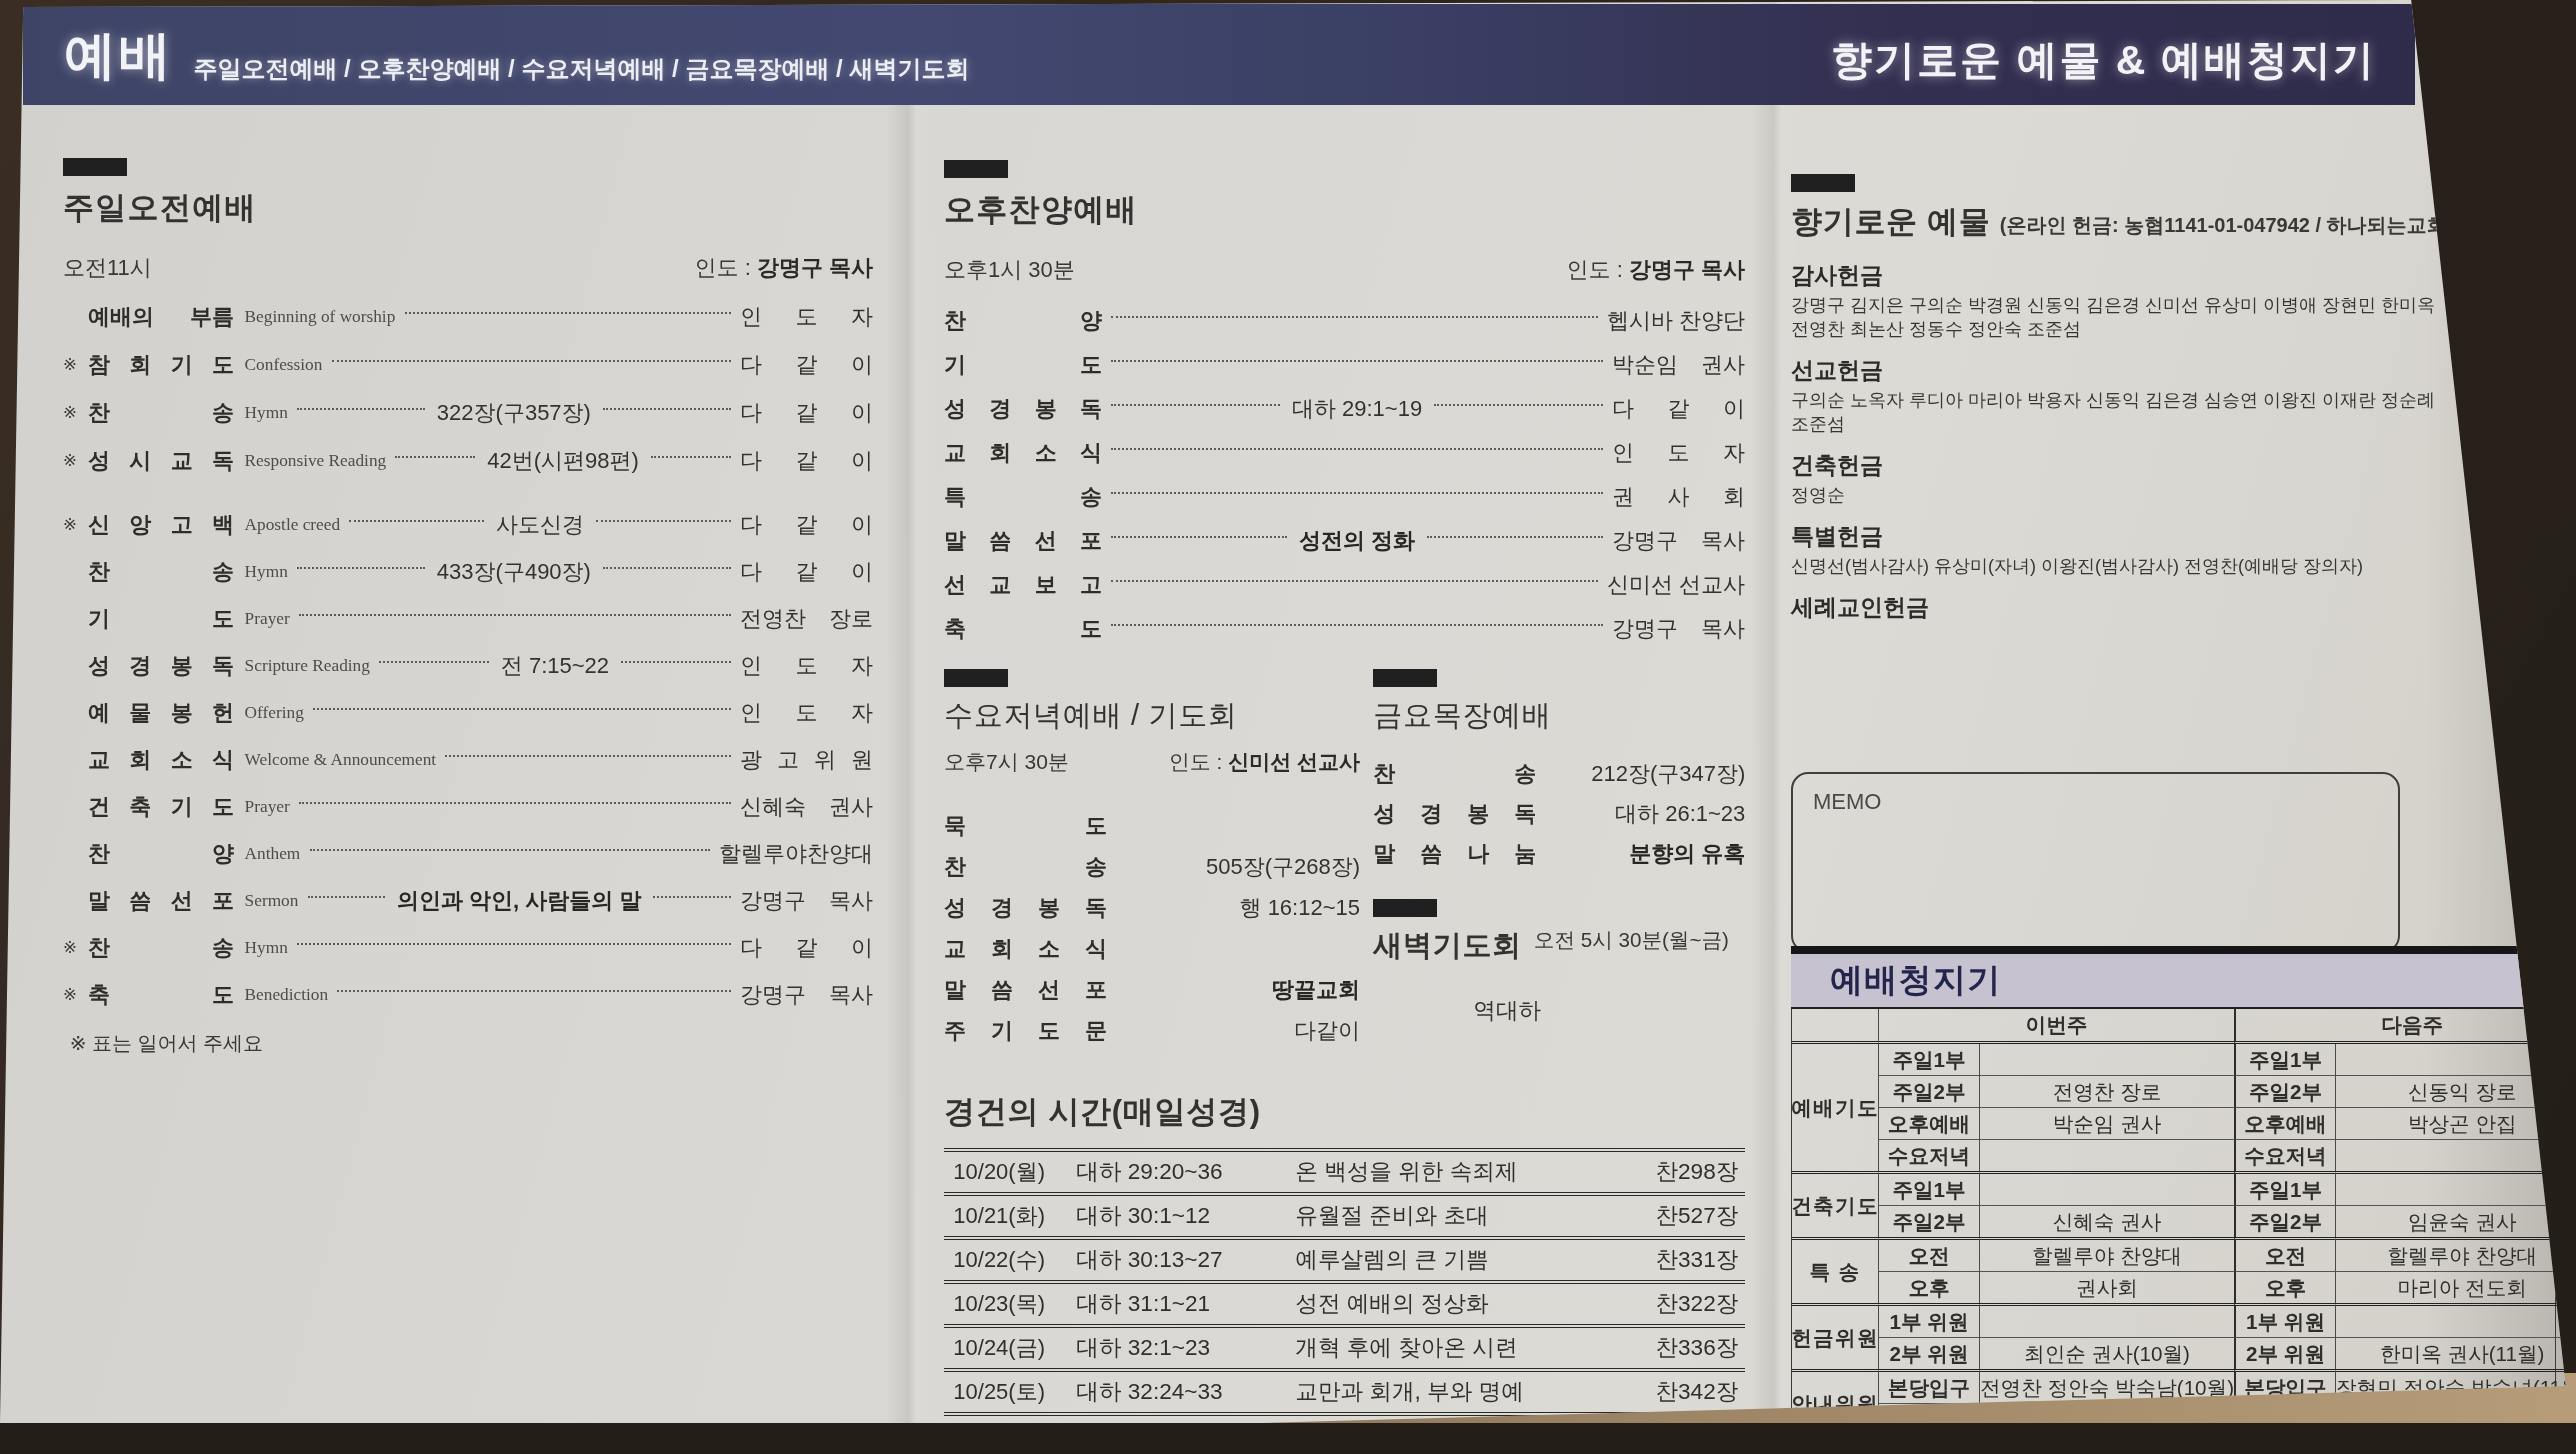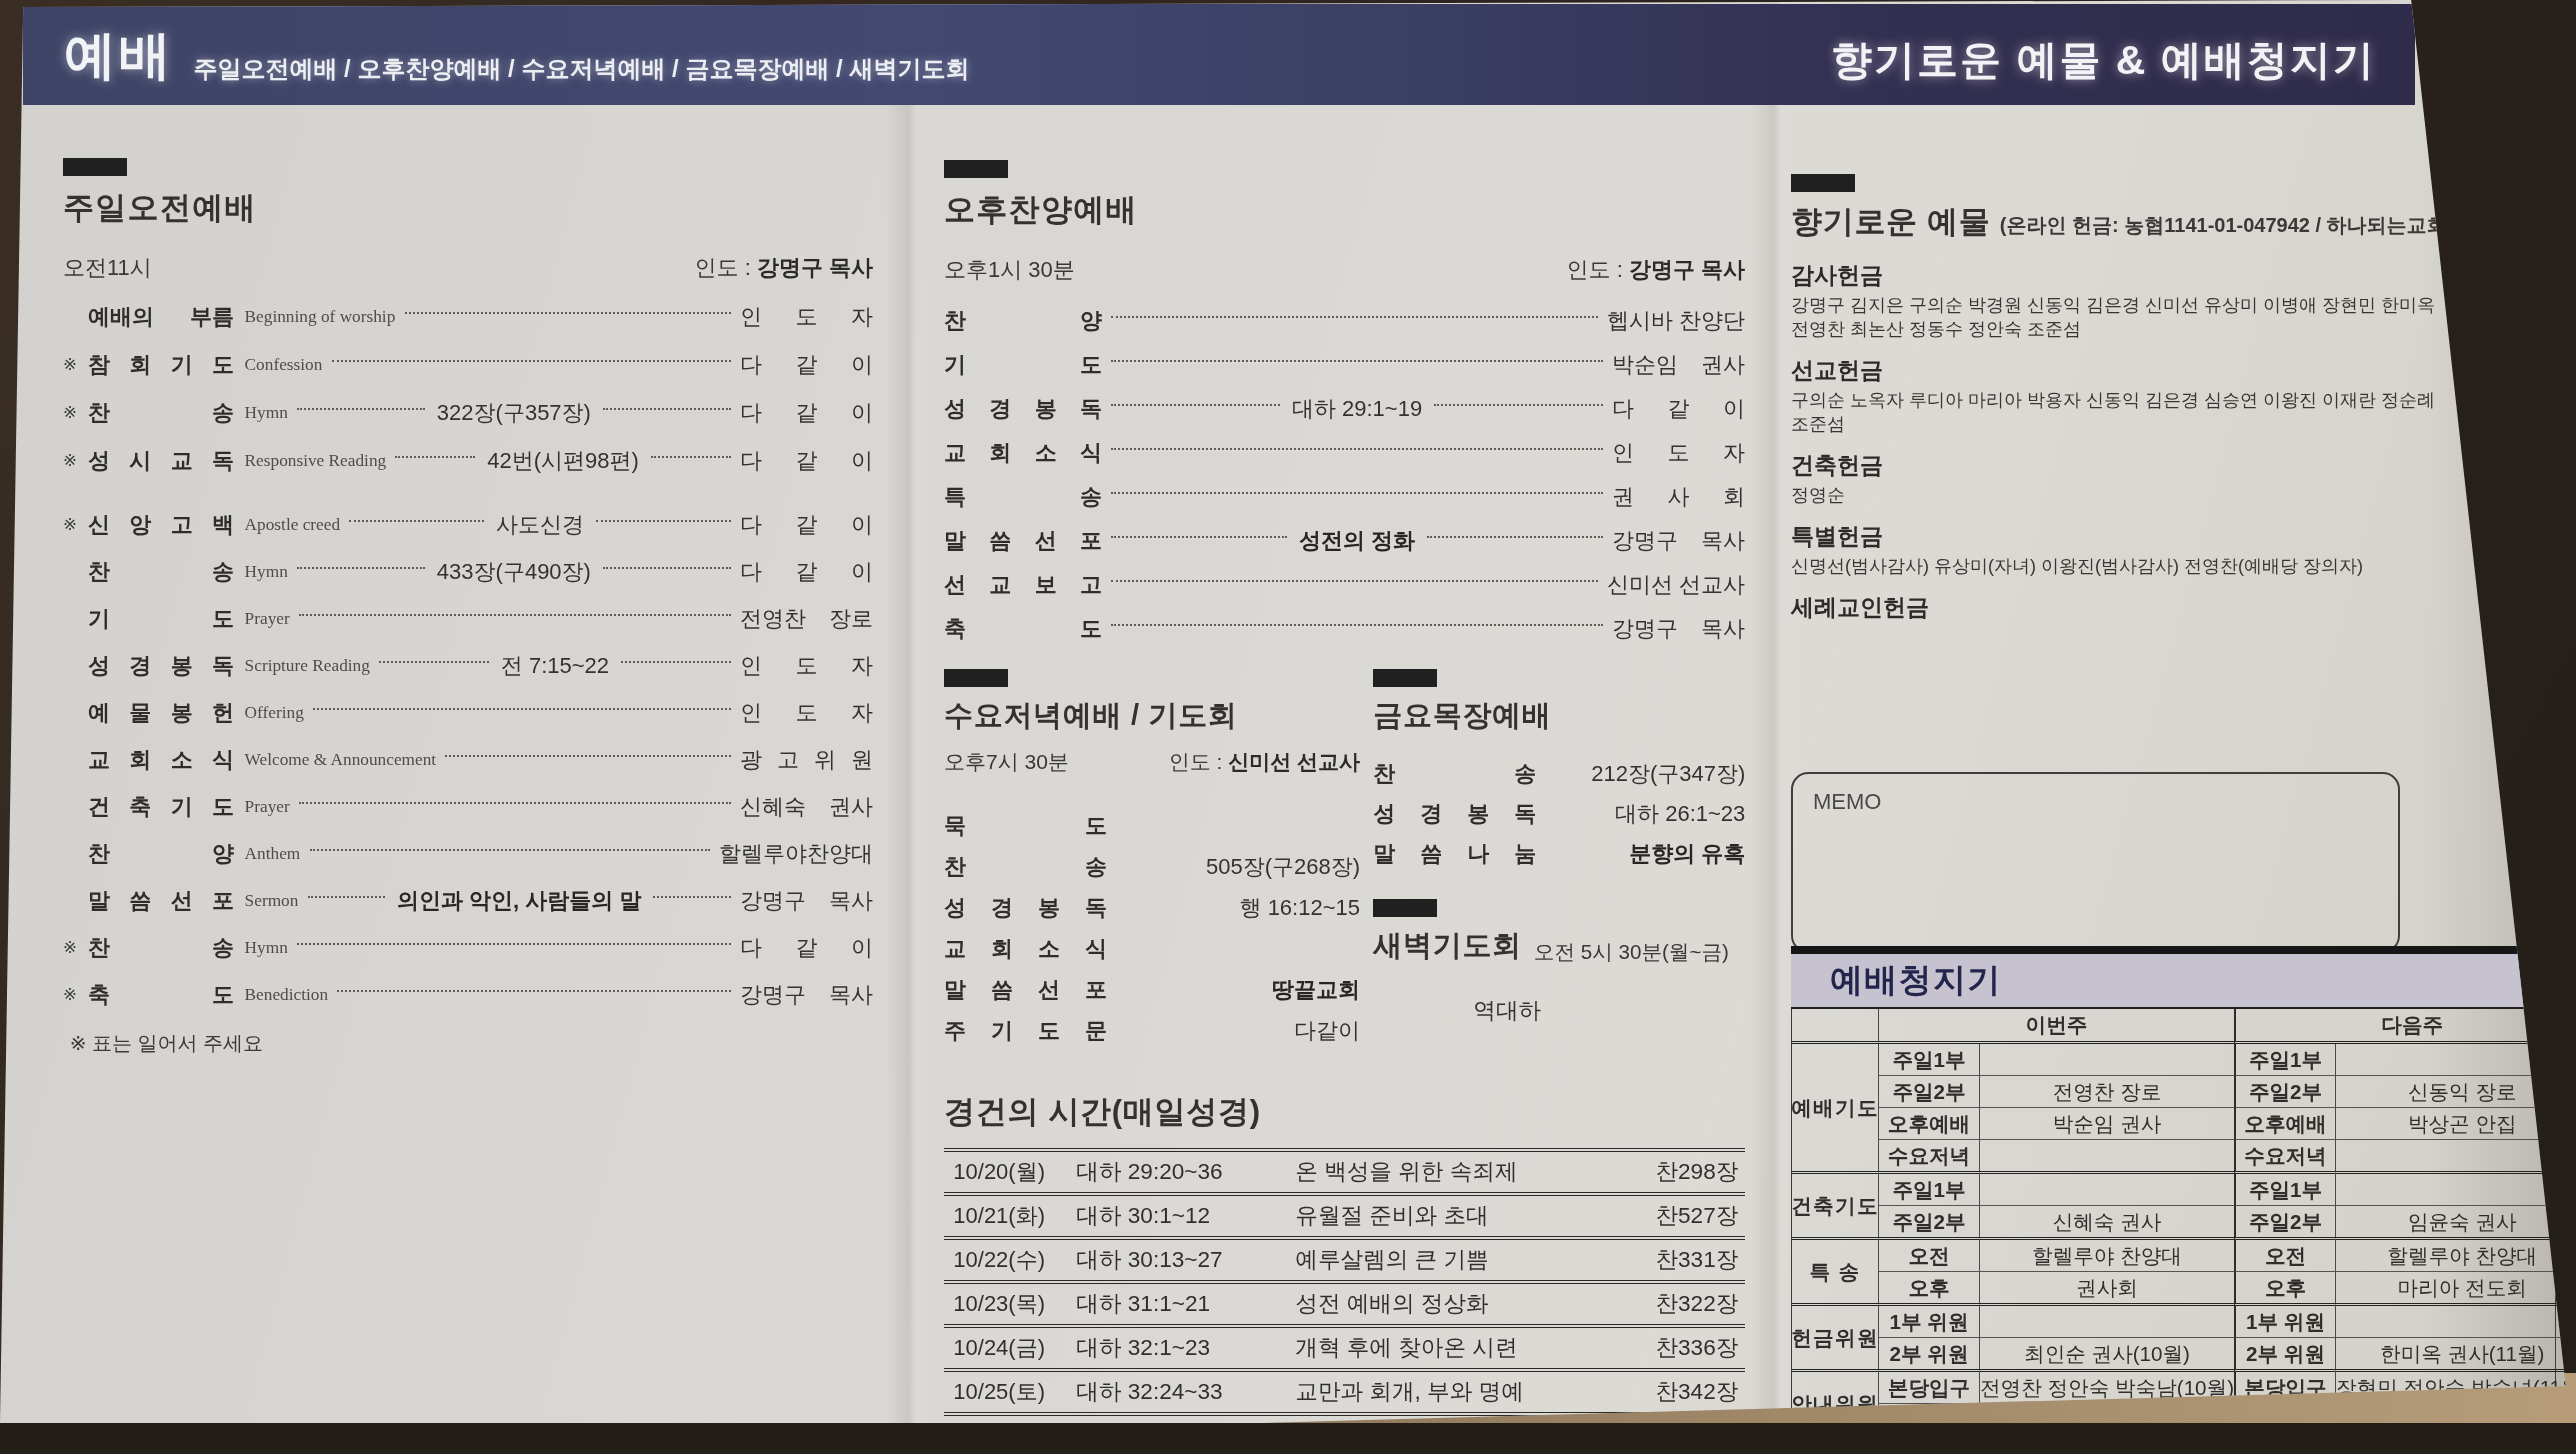--- a/index.html
+++ b/index.html
@@ -57,30 +57,30 @@
 
   
   .col2{position:absolute;left:944px;top:160px;width:801px;height:1295px;}
   .secA{position:absolute;top:0;left:0;width:100%;}
   .secA .order .o-row{height:44px;}
   .secA .order{margin-top:14.6px;}
   .secA .k-label{min-width:158px;}
   .two-col{position:absolute;top:509px;left:0;width:100%;display:flex;}
   .wed{width:416px;flex:none;}
   .fri{width:372px;flex:none;margin-left:13.3px;}
-  h3.subsec{font-size:29px;font-weight:bold;color:#343230;margin:9.3px 0 0;letter-spacing:0.7px;}
+  h3.subsec{font-size:29px;font-weight:normal;color:#343230;margin:9.3px 0 0;letter-spacing:0.7px;}
   .wed .meta{font-size:21px;margin-top:12px;}
   .w-rows{margin-top:29px;}
   .w-row{display:flex;justify-content:space-between;align-items:center;height:41px;font-size:22px;}
   .w-label{font-weight:bold;min-width:163px;text-align:justify;text-align-last:justify;white-space:nowrap;color:#2f2d2a;}
   .w-val{white-space:nowrap;}
   .fri .w-rows{margin-top:17.3px;}
   .fri .w-row{height:40px;}
   .dawn{margin-top:25px;}
-  .dawn-head{display:flex;align-items:flex-end;margin-top:9.3px;}
+  .dawn-head{display:flex;align-items:flex-start;margin-top:9.3px;}
   .dawn-title{font-size:29px;font-weight:bold;color:#343230;letter-spacing:0.7px;}
   .dawn-time{font-size:20.6px;margin-left:12px;color:#3a3835;white-space:nowrap;}
   .dawn-val{font-size:22.6px;margin:29px 0 0 100px;}
   .devotion{position:absolute;top:931px;left:0;width:100%;}
   h3.dv-title{font-size:31px;font-weight:bold;color:#343230;margin:0;letter-spacing:0.7px;}
   .dv-rows{margin-top:14.6px;border-bottom:4px double #2a2927;}
   .dv-row{display:flex;align-items:center;height:40px;font-size:22.6px;border-top:4px double #2a2927;color:#302f2c;}
   .dv-date{flex:none;width:123px;padding-left:9.3px;font-size:22px;}
   .dv-pass{flex:none;width:219px;}
   .dv-sub{flex:1;}

